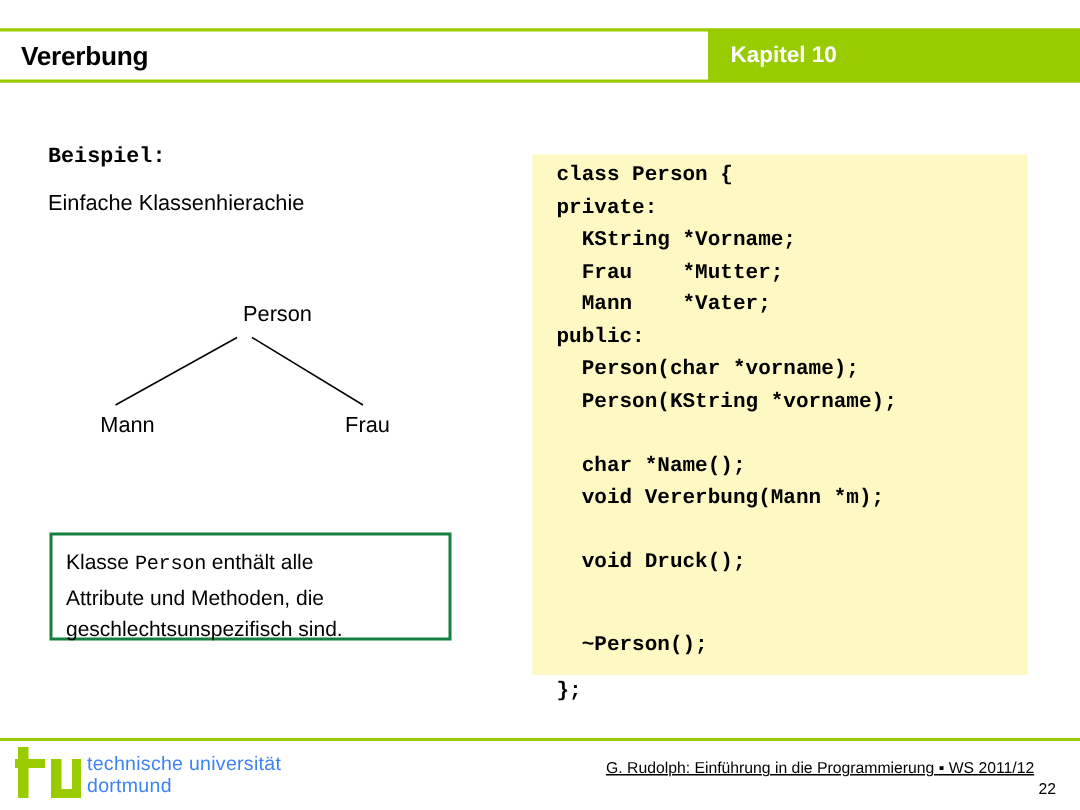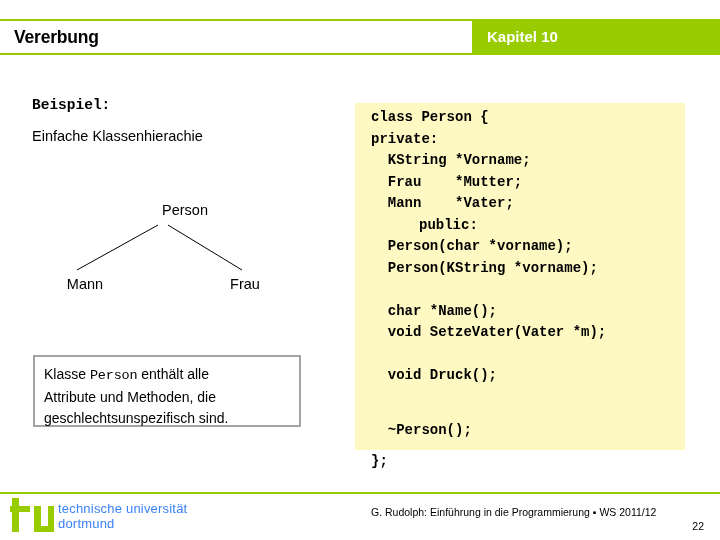--- a/index.html
+++ b/index.html
@@ -116,21 +116,21 @@
     top: 0;
   }
 
   
   #note-box {
     position: absolute;
     left: 33px;
     top: 355px;
     width: 268px;
     height: 72px;
-    border: 2px solid #a3a3a3;
+    border: 2px solid #15803d;
     box-sizing: border-box;
     padding: 7px 0 0 9px;
   }
   .note-line {
     font-size: 14px;
     line-height: 21.5px;
     white-space: nowrap;
   }
   .note-line .mono {
     font-family: "Liberation Mono", "DejaVu Sans Mono", monospace;
@@ -183,26 +183,27 @@
     position: absolute;
     left: 48px;
     top: 4px;
     color: #3b82f6;
     font-size: 13px;
     line-height: 14.5px;
     letter-spacing: 0.2px;
   }
   #footer-credit {
     position: absolute;
-    left: 371px;
+    left: 404px;
     top: 505px;
     font-size: 10.5px;
     color: #000000;
     line-height: 14px;
     white-space: nowrap;
+    text-decoration: underline;
   }
   #footer-page {
     position: absolute;
     left: 640px;
     top: 519px;
     width: 64px;
     text-align: right;
     font-size: 10.5px;
     color: #000000;
     line-height: 14px;
@@ -234,26 +235,26 @@
   <div class="note-line">Attribute und Methoden, die</div>
   <div class="note-line">geschlechtsunspezifisch sind.</div>
 </div>
 
 <div id="code-panel">
     <div class="code-line" style="top: 4px; left: 16px;">class Person {</div>
     <div class="code-line" style="top: 25.5px; left: 16px;">private:</div>
     <div class="code-line" style="top: 47px; left: 16px; text-align: center;">  KString *Vorname;</div>
     <div class="code-line" style="top: 68.5px; left: 16px;">  Frau    *Mutter;</div>
     <div class="code-line" style="top: 90px; left: 16px;">  Mann    *Vater;</div>
-    <div class="code-line" style="top: 111.5px; left: 16px; margin-left: 48px;">public:</div>
+    <div class="code-line" style="top: 111.5px; left: 16px;">public:</div>
     <div class="code-line" style="top: 133px; left: 16px;">  Person(char *vorname);</div>
     <div class="code-line" style="top: 154.5px; left: 16px;">  Person(KString *vorname);</div>
     <div class="code-line" style="top: 176px; left: 16px;"></div>
     <div class="code-line" style="top: 197.5px; left: 16px;">  char *Name();</div>
-    <div class="code-line" style="top: 219px; left: 16px;">  void SetzeVater(Vater *m);</div>
+    <div class="code-line" style="top: 219px; left: 16px;">  void Vererbung(Mann *m);</div>
     <div class="code-line" style="top: 262px; left: 16px;">  void Druck();</div>
     <div class="code-line" style="top: 283.5px; left: 16px;"></div>
     <div class="code-line" style="top: 317px; left: 16px;">  ~Person();</div>
     <div class="code-line" style="top: 326.5px; left: 16px;"></div>
     <div class="code-line" style="top: 348px; left: 16px;">};</div>
   </div>
 
 <div id="footer-rule"></div>
 
 <div id="logo">

